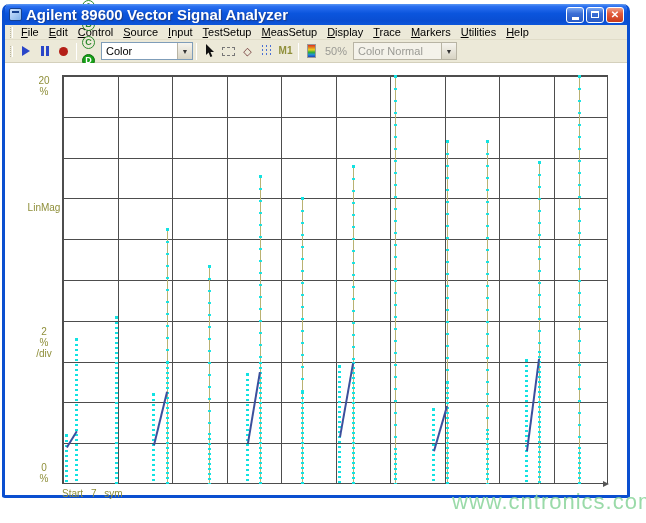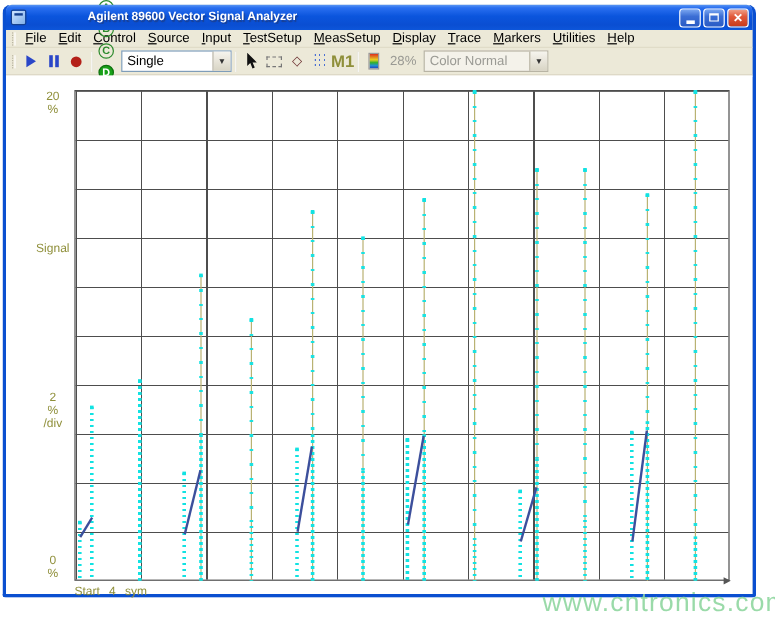--- a/index.html
+++ b/index.html
@@ -9,22 +9,22 @@
   
   #win { position:absolute; left:2px; top:4px; width:628px; height:494px;
          border:3px solid #0a4fd0; border-top:none; border-radius:7px 7px 3px 3px;
          background:#ece9d8; }
   #titlebar { position:relative; height:21px; border-radius:5px 5px 0 0;
     background:linear-gradient(180deg,#5a96f2 0%,#2a6ff0 12%,#0b55dd 45%,#0a4ed2 80%,#0d56da 100%);
     display:flex; align-items:center; padding:0 3px 0 4px; }
   #title-icon { width:13px; height:13px; margin-right:4px; background:linear-gradient(135deg,#cfe4ff 0%,#7fb0e8 100%);
     border:1px solid #16418f; border-radius:2px; position:relative; }
   #title-icon:after { content:""; position:absolute; left:2px; top:2px; width:7px; height:2px; background:#16418f; }
-  #title-text { color:#fff; font-size:10px; font-weight:bold; text-shadow:1px 1px 1px #1b3e8c; flex:1;
-    white-space:nowrap; overflow:hidden;margin-left:47px; }
+  #title-text { color:#fff; font-size:15px; font-weight:bold; text-shadow:1px 1px 1px #1b3e8c; flex:1;
+    white-space:nowrap; overflow:hidden; }
   .tb-btn { width:18px; height:16px; margin-left:2px; border-radius:3px; border:1px solid #fff;
     display:flex; align-items:center; justify-content:center; font-size:10px; color:#fff; font-weight:bold;
     background:linear-gradient(180deg,#7aa6f0 0%,#3b6ed5 40%,#2a5bc4 100%); }
   .tb-btn.close { background:linear-gradient(180deg,#f0a088 0%,#e25b3c 40%,#c83a1c 100%); }
   .tb-btn .min-glyph { width:7px; height:3px; background:#fff; margin-top:7px; }
   .tb-btn .max-glyph { width:8px; height:7px; border:1px solid #fff; border-top:2px solid #fff; }
 
   
   #menubar { height:15px; display:flex; align-items:center; background:#ece9d8;
     border-bottom:1px solid #e0dcc8; padding-left:2px; }
@@ -52,21 +52,21 @@
     display:flex; align-items:center; justify-content:center; font-size:7px; color:#333; }
   .combo.disabled { background:#f4f2ea; border-color:#b8b4a4; }
   .combo.disabled .val { color:#9a9a94; }
   .cursor-svg { display:block; }
   .marquee-icon { width:13px; height:9px; border:1px dashed #777; }
   .diamond-icon { color:#6b2f2f; font-size:11px; line-height:1; }
   .bands-icon { width:9px; height:12px;
     background:repeating-linear-gradient(to bottom,#4a6fd4 0 2px,transparent 2px 4px);
     -webkit-mask:repeating-linear-gradient(to right,#000 0 1px,transparent 1px 4px);
     mask:repeating-linear-gradient(to right,#000 0 1px,transparent 1px 4px); }
-  .peakmark-icon { color:#8f8f3a; font-size:14px; font-weight:bold; line-height:1; }
+  .peakmark-icon { color:#8f8f3a; font-size:10px; font-weight:bold; line-height:1; }
   .rainbow-icon { width:9px; height:14px; border:1px solid #999;
     background:linear-gradient(180deg,#e03020 0%,#e08020 20%,#e8d020 40%,#30b030 60%,#2090d0 80%,#2040c0 100%); }
   .zoom-label { font-size:11px; color:#9a9a94; margin:0 6px 0 4px; }
 
   
   #content { position:relative; background:#fff; height:432px; border-top:1px solid #fff; }
   .olive-text { color:#8f8f3a; font-size:10px; line-height:11px; }
   #trace-title { position:absolute; left:57px; top:0px; white-space:nowrap; }
   #plot { position:absolute; left:57px; top:11px; width:546px; height:409px;
     border:1px solid #4d4d4d;
@@ -156,21 +156,21 @@
             <span class="trace-circ sel">D</span>
           </span>
           <span class="trace-btn">
             <span class="trace-circ">E</span>
           </span>
           <span class="trace-btn">
             <span class="trace-circ">F</span>
           </span>
         </span>
       <span class="combo" style="width:92px; margin-left:4px;">
-        <span class="val">Single</span>
+        <span class="val">Color</span>
         <span class="arrow">▼</span>
       </span>
       <span class="sep"></span>
       <span class="tool-btn">
         <svg class="cursor-svg" width="10" height="14" viewBox="0 0 10 14">
             <path d="M1 0 L1 11 L3.6 8.6 L5.4 13 L7.3 12.2 L5.5 8 L9 8 Z" fill="#111"></path>
           </svg>
       </span>
       <span class="tool-btn">
           <span class="marquee-icon"></span>
@@ -181,34 +181,34 @@
       <span class="tool-btn">
           <span class="bands-icon"></span>
         </span>
       <span class="tool-btn">
           <span class="peakmark-icon">M1</span>
         </span>
       <span class="sep"></span>
       <span class="tool-btn">
           <span class="rainbow-icon"></span>
         </span>
-      <span class="zoom-label">28%</span>
+      <span class="zoom-label">50%</span>
       <span class="combo disabled" style="width:104px;">
         <span class="val">Color Normal</span>
         <span class="arrow">▼</span>
       </span>
     </div>
 
     <div id="content">
 
       <div class="ylab olive-text" style="left:24px; top:11px;">
         <div>20</div>
         <div>%</div>
       </div>
-      <div class="ylab olive-text" style="left:22px; top:138px; width:34px;">Signal</div>
+      <div class="ylab olive-text" style="left:22px; top:138px; width:34px;">LinMag</div>
       <div class="ylab olive-text" style="left:24px; top:262px;">
         <div>2</div>
         <div>%</div>
         <div>/div</div>
       </div>
       <div class="ylab olive-text" style="left:24px; top:398px;">
         <div>0</div>
         <div>%</div>
       </div>
 
@@ -270,19 +270,19 @@
           <div class="spike-dense" style="left: 515px; top: 371.28px; height: 36.72px;"></div>
           <div class="spike-tip" style="left: 515px; top: -1px;"></div>
           <div class="diag" style="left: 3px; top: 371.28px; width: 19.1401px; transform: rotate(-1.02106rad);"></div>
           <div class="diag" style="left: 90px; top: 369.24px; width: 54.6099px; transform: rotate(-1.33044rad);"></div>
           <div class="diag" style="left: 184px; top: 367.2px; width: 72.4014px; transform: rotate(-1.40429rad);"></div>
           <div class="diag" style="left: 276px; top: 361.08px; width: 74.5817px; transform: rotate(-1.3956rad);"></div>
           <div class="diag" style="left: 370px; top: 375.36px; width: 46.7249px; transform: rotate(-1.28885rad);"></div>
           <div class="diag" style="left: 463px; top: 375.36px; width: 92.581px; transform: rotate(-1.44081rad);"></div>
         </div>
       <div id="x-axis-arrow"></div>
-      <div id="x-start-label" class="olive-text">Start 4 sym</div>
+      <div id="x-start-label" class="olive-text">Start 7 sym</div>
     </div>
 
   </div>
 
   <div id="watermark">www.cntronics.com</div>
 </div>
 
 </body></html>

